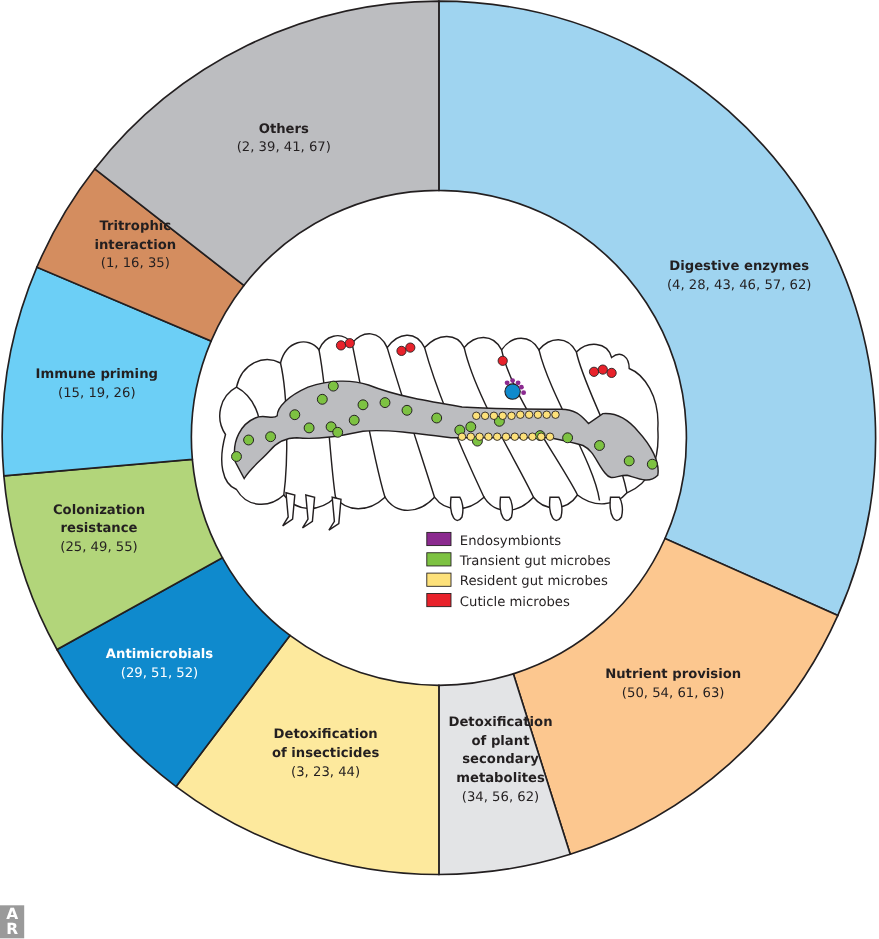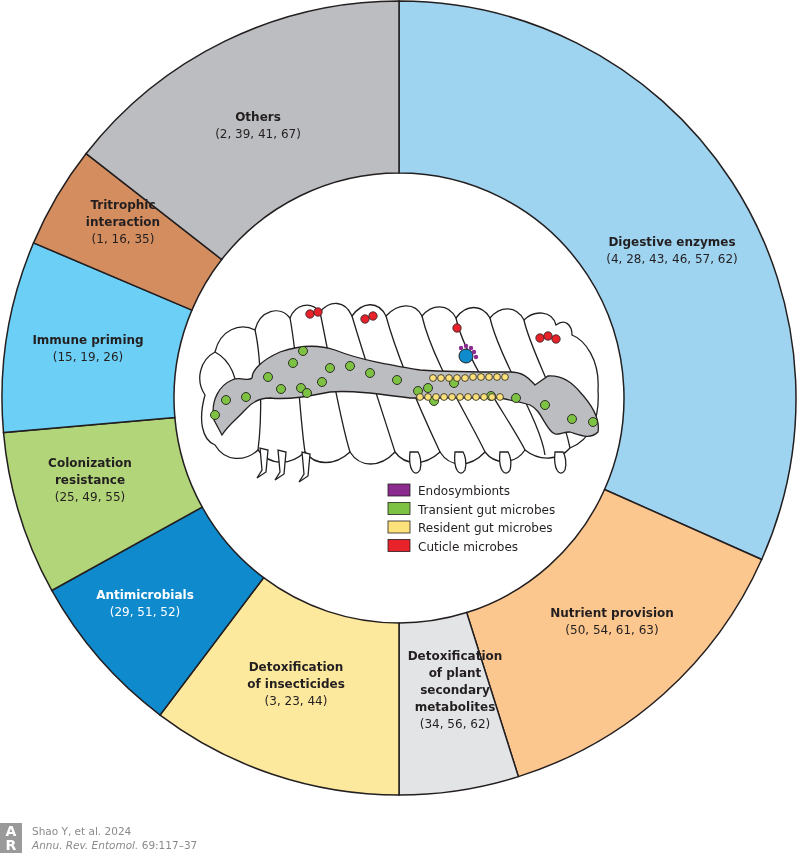--- a/index.html
+++ b/index.html
@@ -151,17 +151,13 @@
       <rect x="388" y="539.5" width="22" height="12" fill="#e8222b" stroke="#231f20" stroke-width="0.8"></rect>
       <text x="418" y="550.5" class="legend-text">Cuticle microbes</text>
     </g>
 </svg>
 
 <div class="credit">
   <div class="credit-logo">
     <span>A</span>
     <span>R</span>
   </div>
-  <div class="credit-text">
-    <div>Shao Y, et al. 2024</div>
-    <div><span class="journal">Annu. Rev. Entomol.</span><span> 69:117–37</span></div>
-  </div>
 </div>
 
 </body></html>

